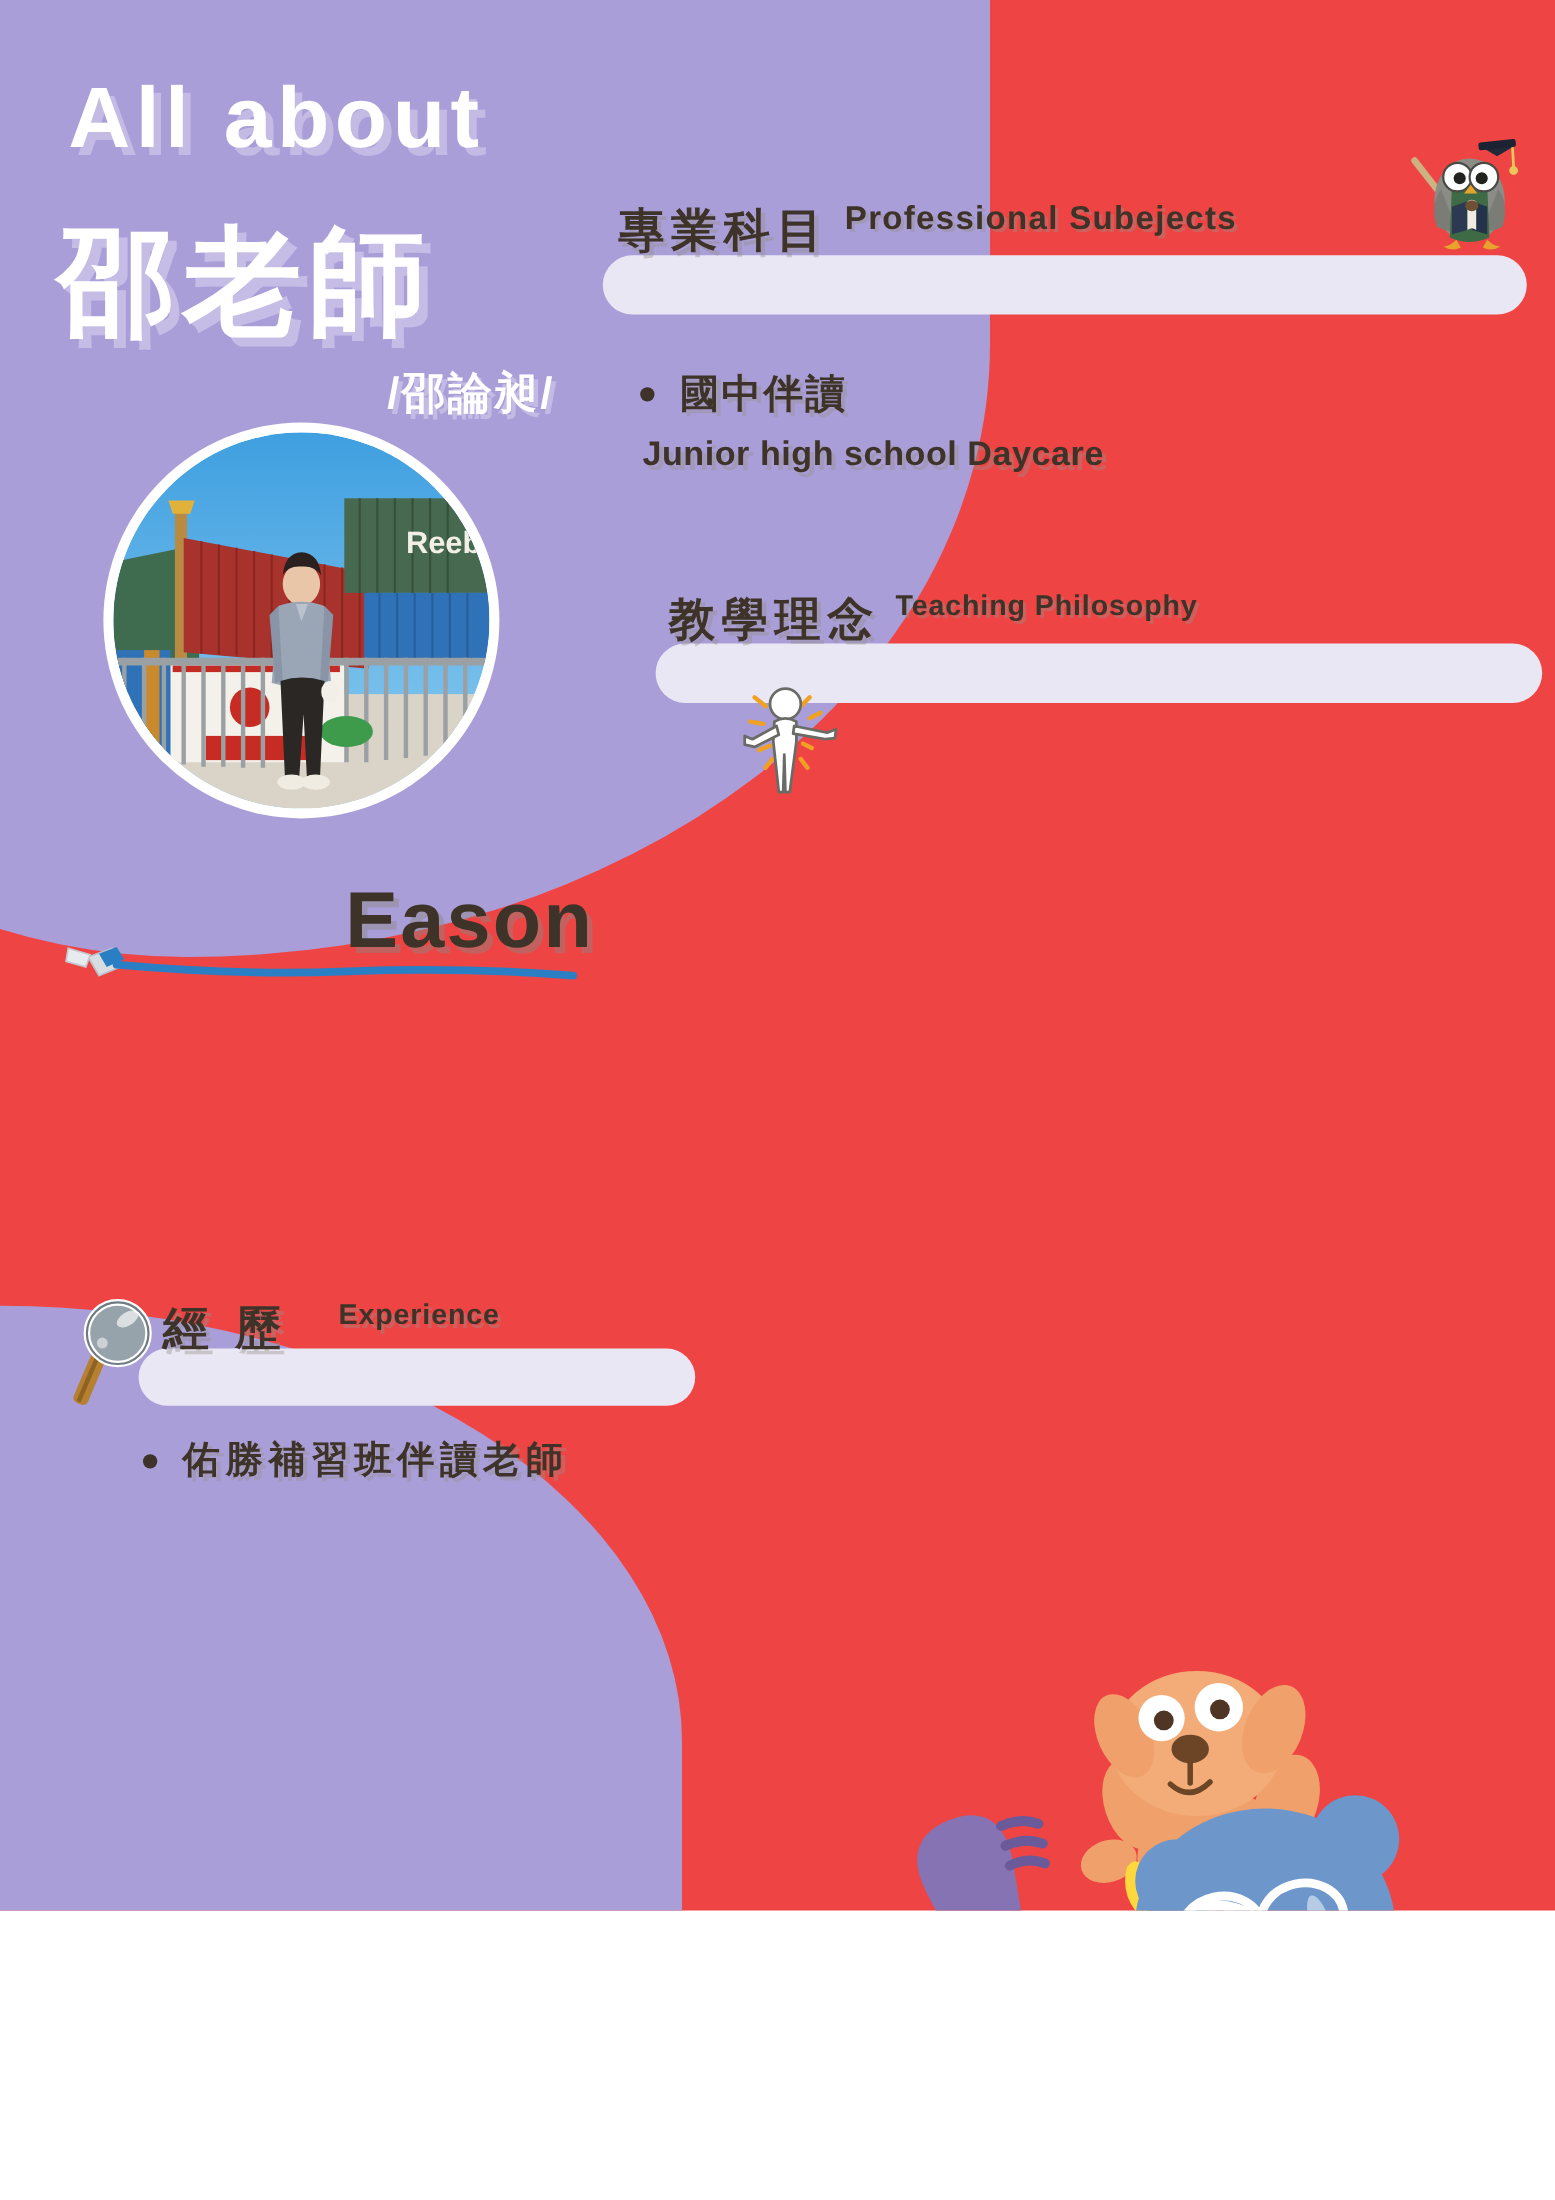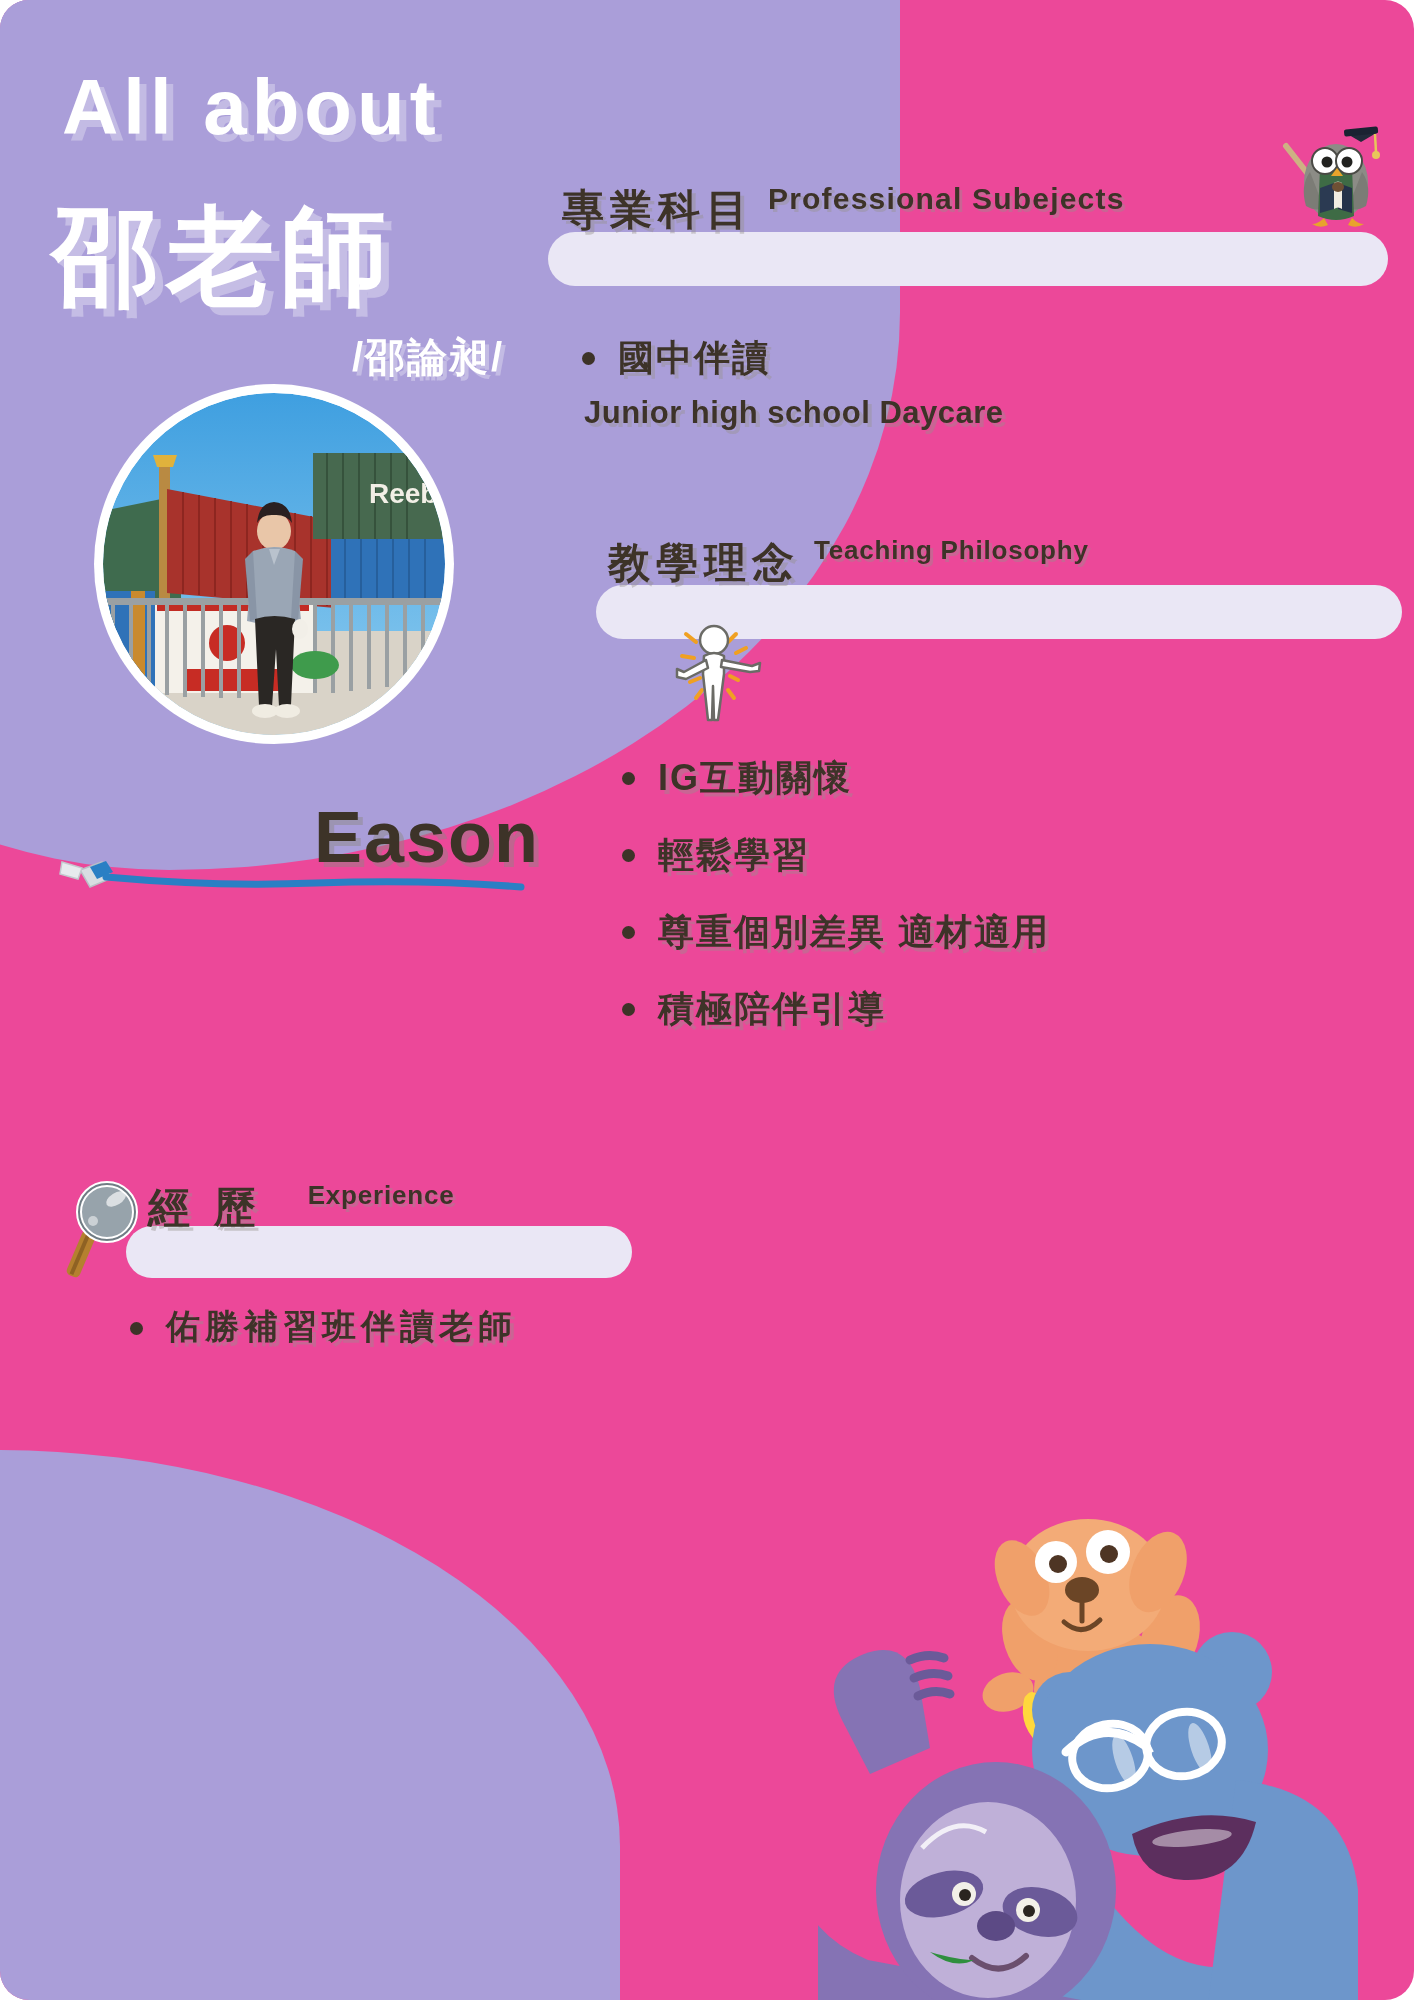--- a/index.html
+++ b/index.html
@@ -8,24 +8,23 @@
     padding: 0;
     background: #ffffff;
   }
   body {
     font-family: "Liberation Sans", "DejaVu Sans", sans-serif;
   }
 
   .poster {
     position: relative;
     width: 1414px;
-    height: 2000px;
-    background: #ec4899;
+    height: 1737px;
+    background: #ef4444;
     overflow: hidden;
-    border-radius: 29px;
   }
 
   
   .purple-top {
     position: absolute;
     left: -420px;
     top: -430px;
     width: 1320px;
     height: 1300px;
     background: #aa9ed9;
@@ -389,26 +388,20 @@
       <span class="sub">Junior high school Daycare</span>
     </li>
   </ul>
 
   <div class="pill" style="left:596px; top:585px; width:806px; height:54px;"></div>
   <div class="sec-head" style="left:608px; top:535px;">
     <span class="sec-zh">教學理念</span>
     <span class="sec-en small">Teaching Philosophy</span>
   </div>
 
-  <ul class="bullets" style="left:612px; top:750px; width:700px;">
-    <li><span>IG互動關懷</span></li>
-    <li><span>輕鬆學習</span></li>
-    <li><span>尊重個別差異 適材適用</span></li>
-    <li><span>積極陪伴引導</span></li>
-  </ul>
 
   <div class="pill" style="left:126px; top:1226px; width:506px; height:52px;"></div>
   <div class="sec-head" style="left:148px; top:1180px;gap:32px;">
     <span class="sec-zh">經 歷</span>
     <span class="sec-en small">Experience</span>
   </div>
 
   <ul class="bullets exp-list" style="left:120px; top:1300px; width:620px;">
     <li><span>佑勝補習班伴讀老師</span></li>
   </ul>

